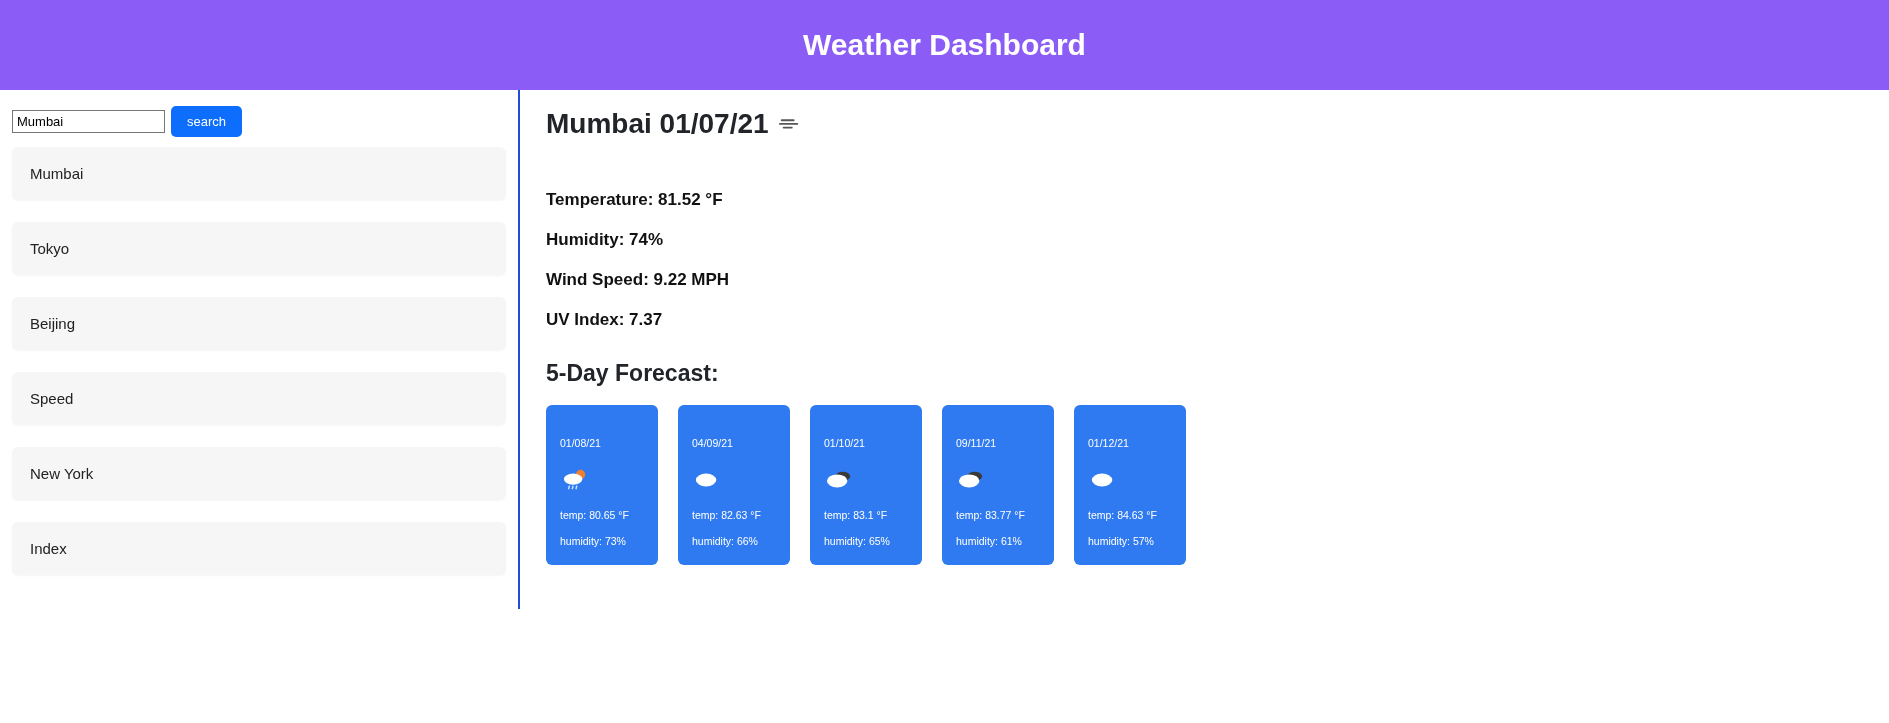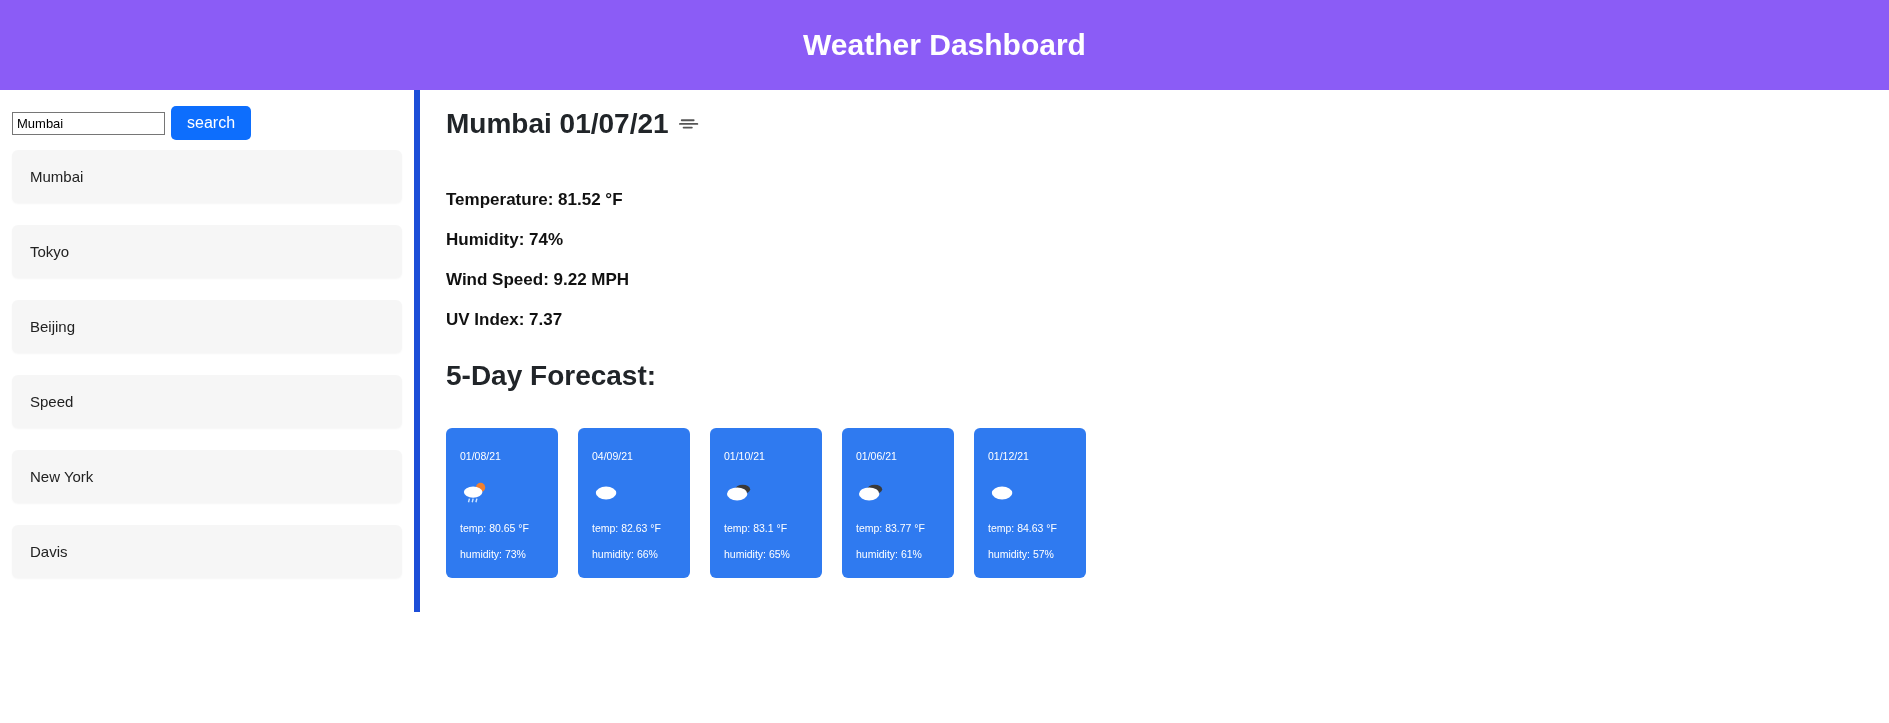--- a/index.html
+++ b/index.html
@@ -9,40 +9,40 @@
     background: #8b5cf6;
     color: #fff;
     padding: 28px 0;
     text-align: center;
   }
   .header h1 { font-size: 30px; font-weight: 600; }
   
   .container { display: flex; }
   
   .sidebar {
-    width: 420px;
+    width: 520px;
     padding: 16px 12px 12px 12px;
-    border-right: 6px solid #1d4ed8;
+    border-right: 2px solid #1d4ed8;
     flex-shrink: 0;
   }
   .search-row { display: flex; align-items: center; gap: 6px; margin-bottom: 10px; }
   .search-input {
     width: 153px;
     padding: 3px 4px;
     font-size: 13px;
     border: 1px solid #767676;
     background: #fff;
   }
   .search-btn {
     background: #0d6efd;
     color: #fff;
     border: none;
     padding: 8px 16px;
     border-radius: 5px;
-    font-size: 16px;
+    font-size: 13px;
     cursor: pointer;
   }
   .history-item {
     background: #f6f6f6;
     border-radius: 6px;
     padding: 18px 18px;
     margin-bottom: 22px;
     font-size: 15px;
     color: #222;
     box-shadow: 0 1px 2px rgba(0,0,0,0.04);
@@ -57,29 +57,29 @@
     display: flex;
     align-items: center;
     gap: 10px;
   }
   .current-header h2 { font-size: 28px; font-weight: 600; }
   .wind-icon { font-size: 18px; color: #555; line-height: 1; }
   
   .current-stats { margin-top: 50px; }
   .current-stats p { font-size: 17px; margin-bottom: 20px; font-weight: 700; color: #111; }
   
-  .forecast-title { font-size: 28px; font-weight: 600; margin-top: 30px; margin-bottom: 36px; }
+  .forecast-title { font-size: 23px; font-weight: 600; margin-top: 30px; margin-bottom: 18px; }
   
   .forecast-row { display: flex; gap: 20px; }
   .forecast-card {
     background: #2f7af0;
     color: #fff;
     border-radius: 6px;
     width: 112px;
-    padding: 22px 14px 18px 14px;
+    padding: 32px 14px 18px 14px;
     font-size: 10.5px;
   }
   .forecast-card .fc-date { margin-bottom: 18px; }
   .forecast-card .fc-icon { margin-bottom: 16px; }
   .forecast-card .fc-temp { margin-bottom: 14px; }
   .forecast-card .fc-hum { }
   .fc-icon svg { display: block; }
 </style>
 </head>
 <body>
@@ -92,21 +92,21 @@
   <aside class="sidebar">
     <div class="search-row">
       <input type="text" class="search-input" value="Mumbai" style="">
       <button class="search-btn">search</button>
     </div>
     <div class="history-item">Mumbai</div>
     <div class="history-item">Tokyo</div>
     <div class="history-item">Beijing</div>
     <div class="history-item">Speed</div>
     <div class="history-item">New York</div>
-    <div class="history-item">Davis</div>
+    <div class="history-item">Index</div>
   </aside>
 
   <main class="main">
     <div class="current-header">
       <h2>Mumbai 01/07/21</h2>
       <span class="wind-icon">
         <svg width="22" height="22" viewBox="0 0 24 24" fill="none" stroke="#555" stroke-width="2" stroke-linecap="round">
           <line x1="3" y1="9" x2="16" y2="9"></line>
           <line x1="1" y1="13" x2="20" y2="13"></line>
           <line x1="5" y1="17" x2="14" y2="17"></line>
@@ -155,21 +155,21 @@
           <svg width="30" height="26" viewBox="0 0 32 28">
             <ellipse cx="20" cy="10" rx="8" ry="5" fill="#3a3a3a"></ellipse>
             <ellipse cx="14" cy="15" rx="11" ry="7" fill="#fff"></ellipse>
           </svg>
         </div>
         <div class="fc-temp">temp: 83.1 °F</div>
         <div class="fc-hum">humidity: 65%</div>
       </div>
 
       <div class="forecast-card">
-        <div class="fc-date">01/06/21</div>
+        <div class="fc-date">09/11/21</div>
         <div class="fc-icon">
           <svg width="30" height="26" viewBox="0 0 32 28">
             <ellipse cx="20" cy="10" rx="8" ry="5" fill="#3a3a3a"></ellipse>
             <ellipse cx="14" cy="15" rx="11" ry="7" fill="#fff"></ellipse>
           </svg>
         </div>
         <div class="fc-temp">temp: 83.77 °F</div>
         <div class="fc-hum">humidity: 61%</div>
       </div>
 

